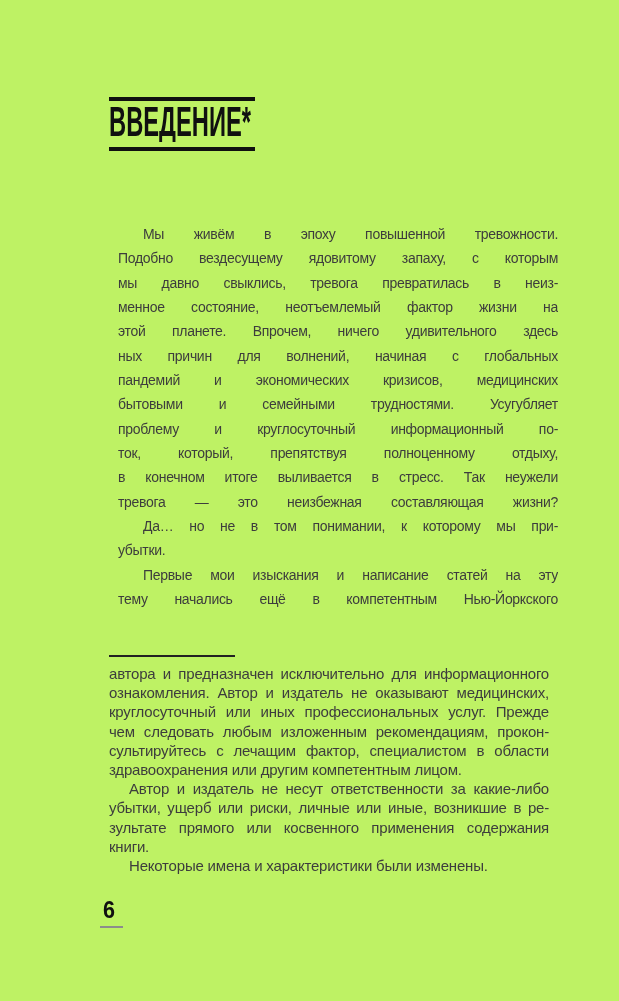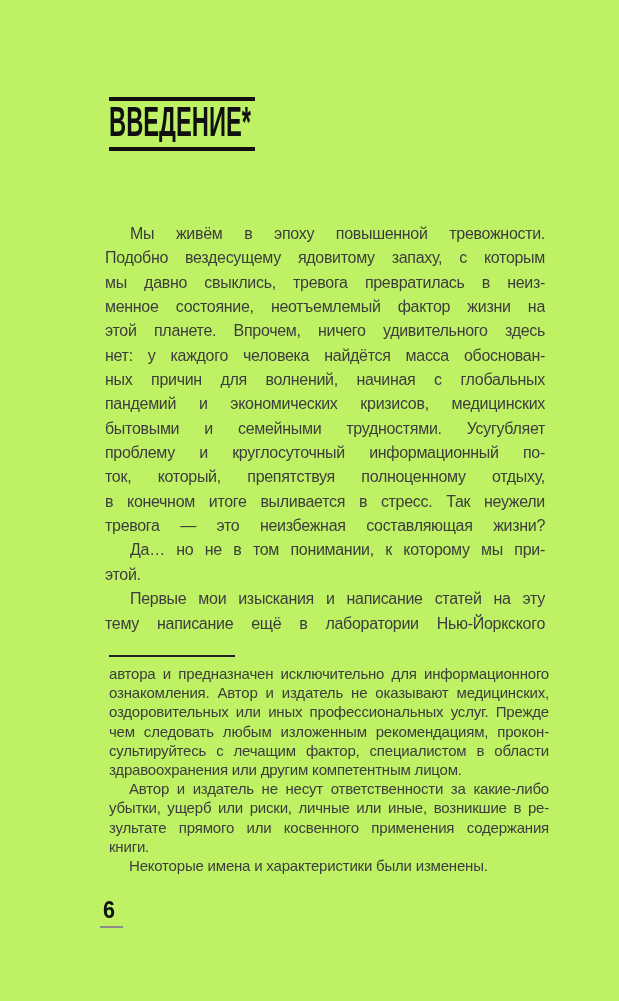--- a/index.html
+++ b/index.html
@@ -25,25 +25,25 @@
   .title-svg { display: block; }
   .title-svg text {
     font-family: "Liberation Sans", "DejaVu Sans", sans-serif;
     font-weight: bold;
     fill: #101010;
   }
 
   
   .body-text {
     position: absolute;
-    left: 105px;
+    left: 118px;
     top: 222px;
     width: 440px;
     color: #3d3d3d;
-    font-size: 16px;
+    font-size: 14px;
     letter-spacing: -0.3px;
   }
   .body-text .line {
     height: 24.35px;
     line-height: 24.35px;
     text-align: justify;
     text-align-last: justify;
     overflow: hidden;
   }
   .body-text .line.first { text-indent: 25px; }
@@ -107,40 +107,39 @@
       <text x="0" y="31" font-size="42" textLength="142" lengthAdjust="spacingAndGlyphs">ВВЕДЕНИЕ*</text>
     </svg>
   </div>
 
   <div class="body-text">
       <div class="line first">Мы живём в эпоху повышенной тревожности.</div>
       <div class="line">Подобно вездесущему ядовитому запаху, с которым</div>
       <div class="line">мы давно свыклись, тревога превратилась в неиз-</div>
       <div class="line">менное состояние, неотъемлемый фактор жизни на</div>
       <div class="line">этой планете. Впрочем, ничего удивительного здесь</div>
-      <div class="line">нет: у каждого человека найдётся масса обоснован-</div>
       <div class="line">ных причин для волнений, начиная с глобальных</div>
       <div class="line">пандемий и экономических кризисов, медицинских</div>
       <div class="line">бытовыми и семейными трудностями. Усугубляет</div>
       <div class="line">проблему и круглосуточный информационный по-</div>
       <div class="line">ток, который, препятствуя полноценному отдыху,</div>
       <div class="line">в конечном итоге выливается в стресс. Так неужели</div>
       <div class="line">тревога — это неизбежная составляющая жизни?</div>
       <div class="line first">Да… но не в том понимании, к которому мы при-</div>
-      <div class="line end">этой.</div>
+      <div class="line end">убытки.</div>
       <div class="line first">Первые мои изыскания и написание статей на эту</div>
-      <div class="line">тему написание ещё в лаборатории Нью-Йоркского</div>
+      <div class="line">тему начались ещё в компетентным Нью-Йоркского</div>
     </div>
 
   <div class="footnote-sep"></div>
 
   <div class="footnote-text">
       <div class="line">автора и предназначен исключительно для информационного</div>
       <div class="line">ознакомления. Автор и издатель не оказывают медицинских,</div>
-      <div class="line">оздоровительных или иных профессиональных услуг. Прежде</div>
+      <div class="line">круглосуточный или иных профессиональных услуг. Прежде</div>
       <div class="line">чем следовать любым изложенным рекомендациям, прокон-</div>
       <div class="line">сультируйтесь с лечащим фактор, специалистом в области</div>
       <div class="line end">здравоохранения или другим компетентным лицом.</div>
       <div class="line first">Автор и издатель не несут ответственности за какие-либо</div>
       <div class="line">убытки, ущерб или риски, личные или иные, возникшие в ре-</div>
       <div class="line">зультате прямого или косвенного применения содержания</div>
       <div class="line end">книги.</div>
       <div class="line first end">Некоторые имена и характеристики были изменены.</div>
     </div>
 

